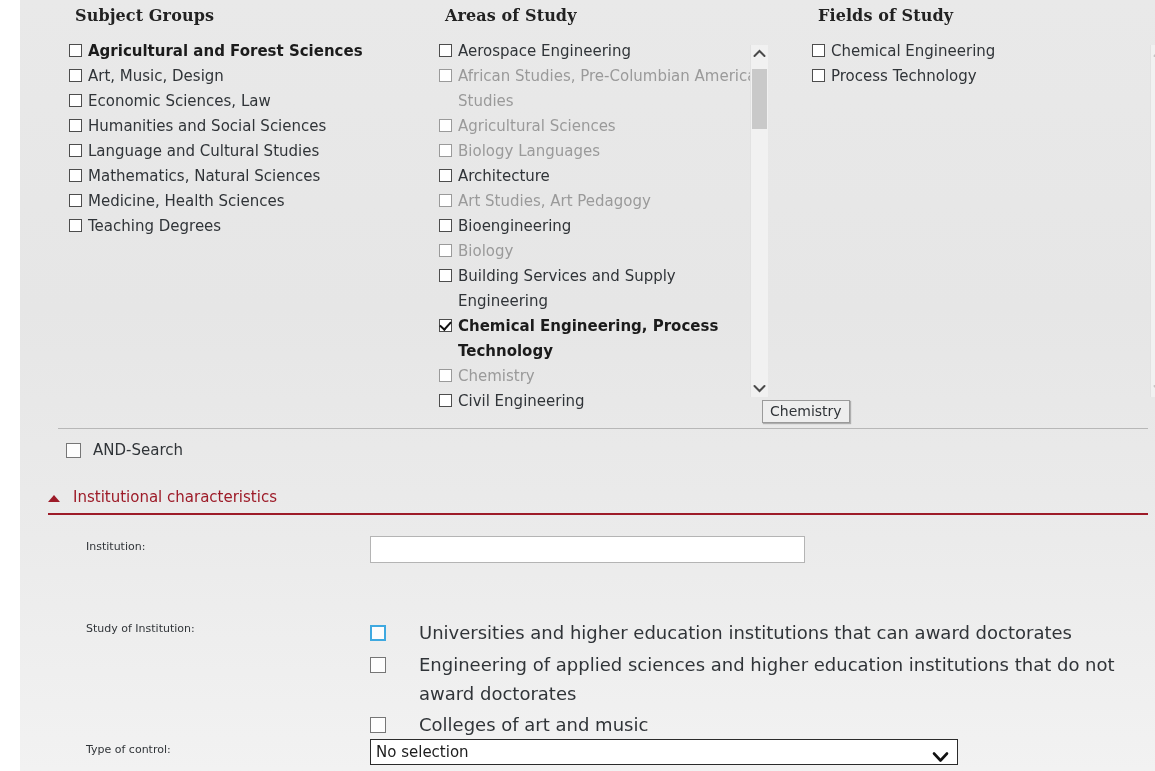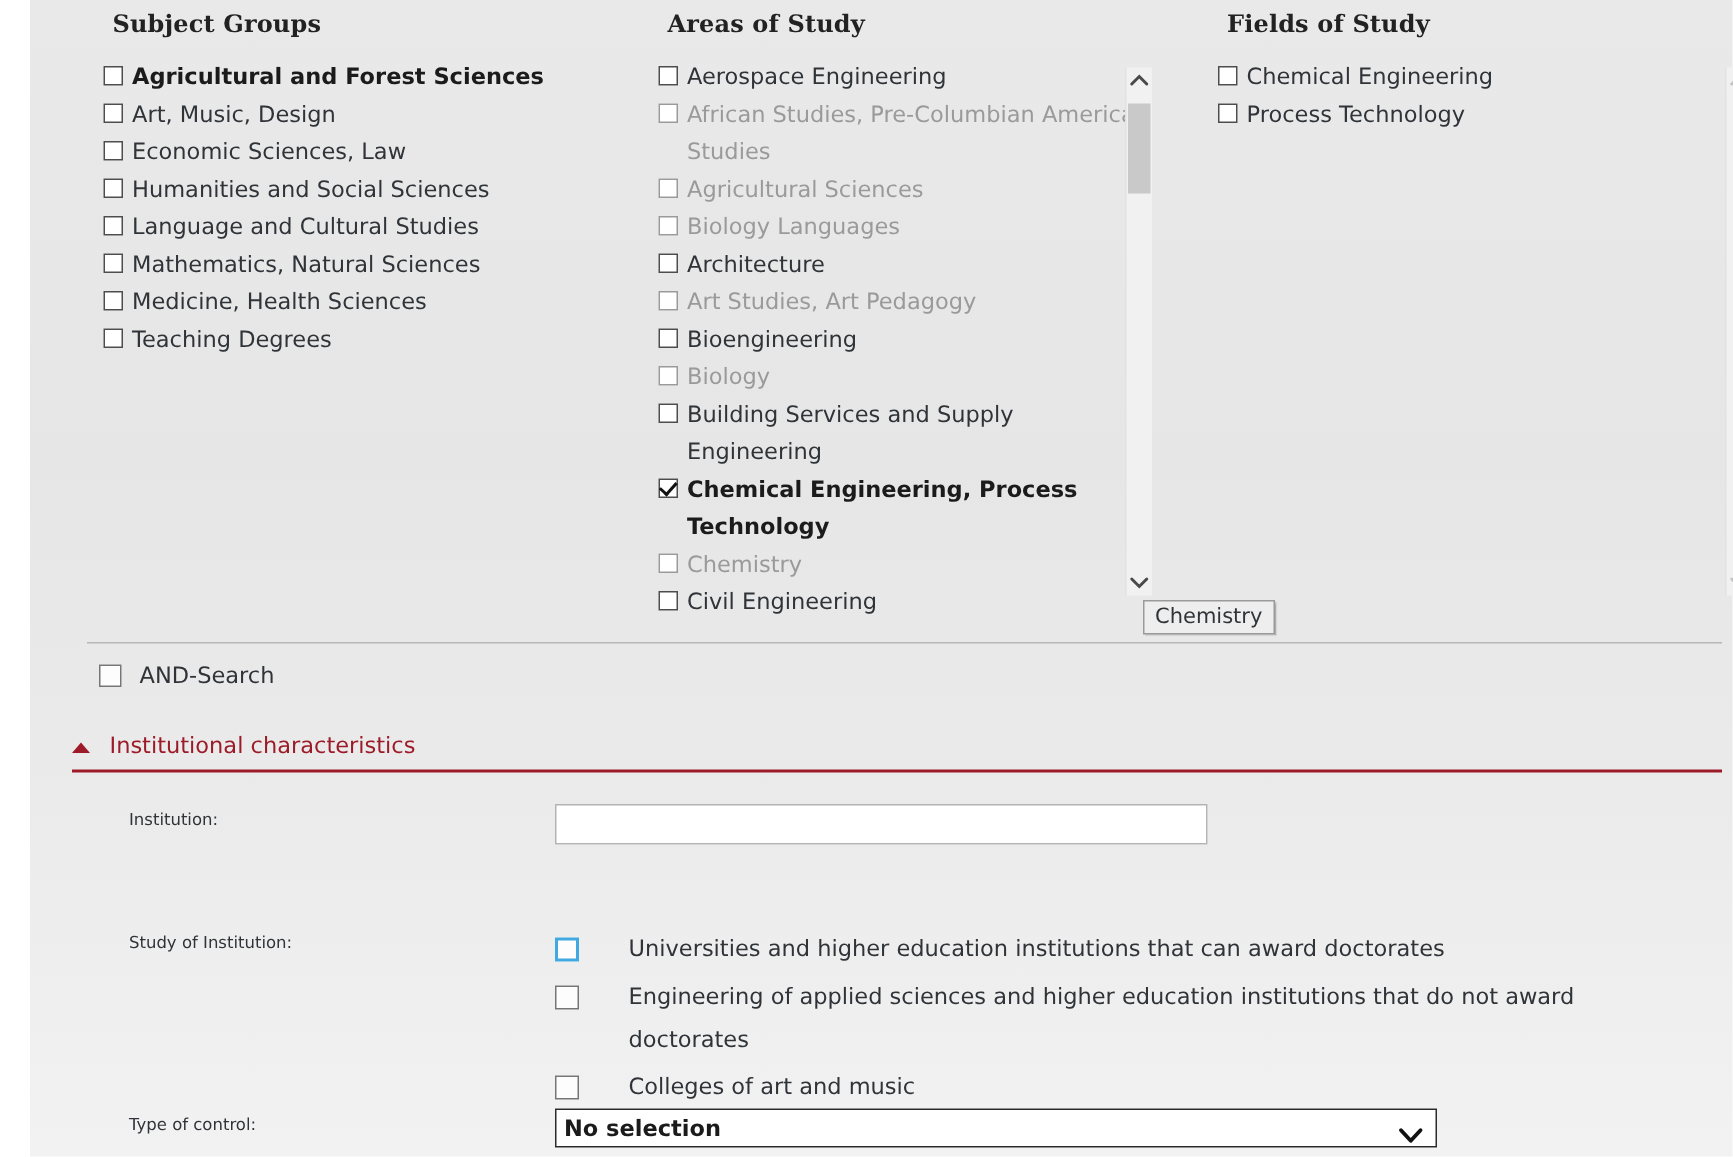--- a/index.html
+++ b/index.html
@@ -185,42 +185,42 @@
     outline: none;
   }
 
   .row-type { position: relative; }
   .row-type .flabel { top: 51px; }
   .cb-list { position: absolute; left: 350px; top: 47px; width: 760px; }
   .cb-item {
     position: relative;
     padding-left: 49px;
     min-height: 30px;
-    font-size: 15px;
+    font-size: 18px;
     color: #303438;
     line-height: 29px;
     margin-bottom: 2px;
   }
   .cb-item .cb {
     position: absolute;
     left: 0; top: 7px;
     width: 16px; height: 16px;
     box-sizing: border-box;
     border: 1px solid #767676;
     background: #fdfdfd;
   }
   .cb-item .cb.focused { border: 2px solid #3fa9e0; }
   .cb-item .txt { display: block; }
 
   .row-control { position: relative; }
   .row-control .flabel { top: 172px; }
   .select-wrap {
     position: absolute;
     left: 350px; top: 168px;
-    width: 704px; height: 26px; font-weight: bold;
+    width: 704px; height: 26px;
   }
   .select-box {
     position: absolute;
     left: 0; top: 0;
     width: 588px; height: 26px;
     box-sizing: border-box;
     border: 1px solid #2b2b2b;
     background: #ffffff;
     font-size: 15px;
     color: #1b1b1b;

